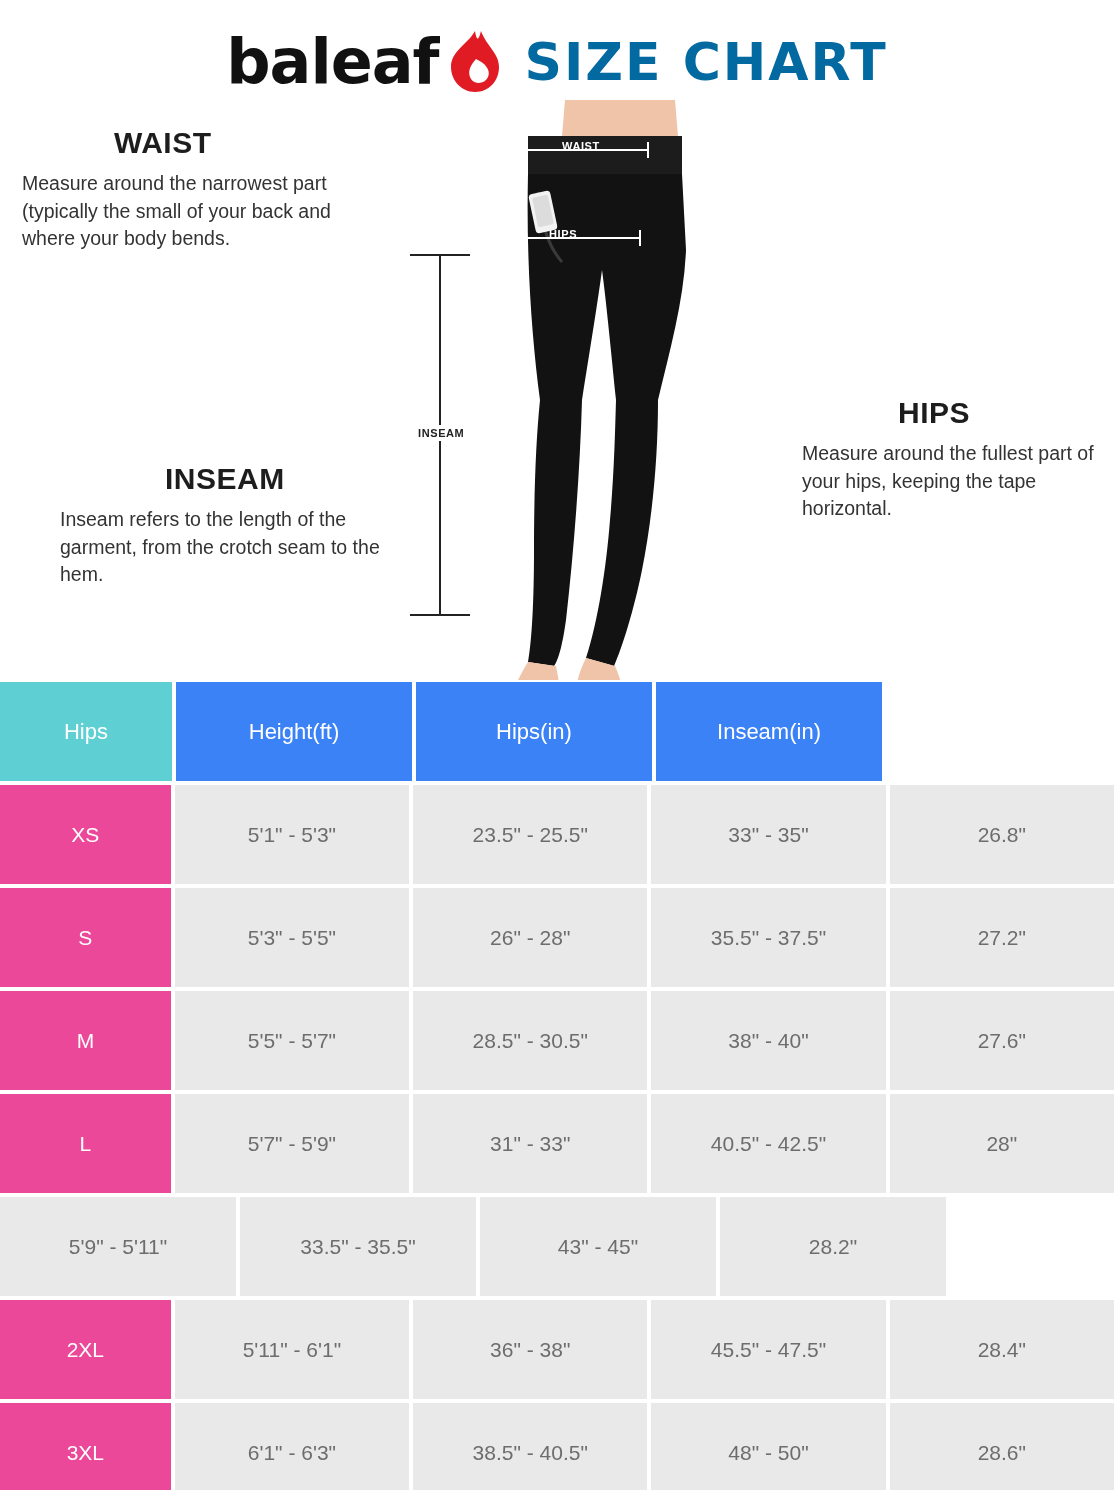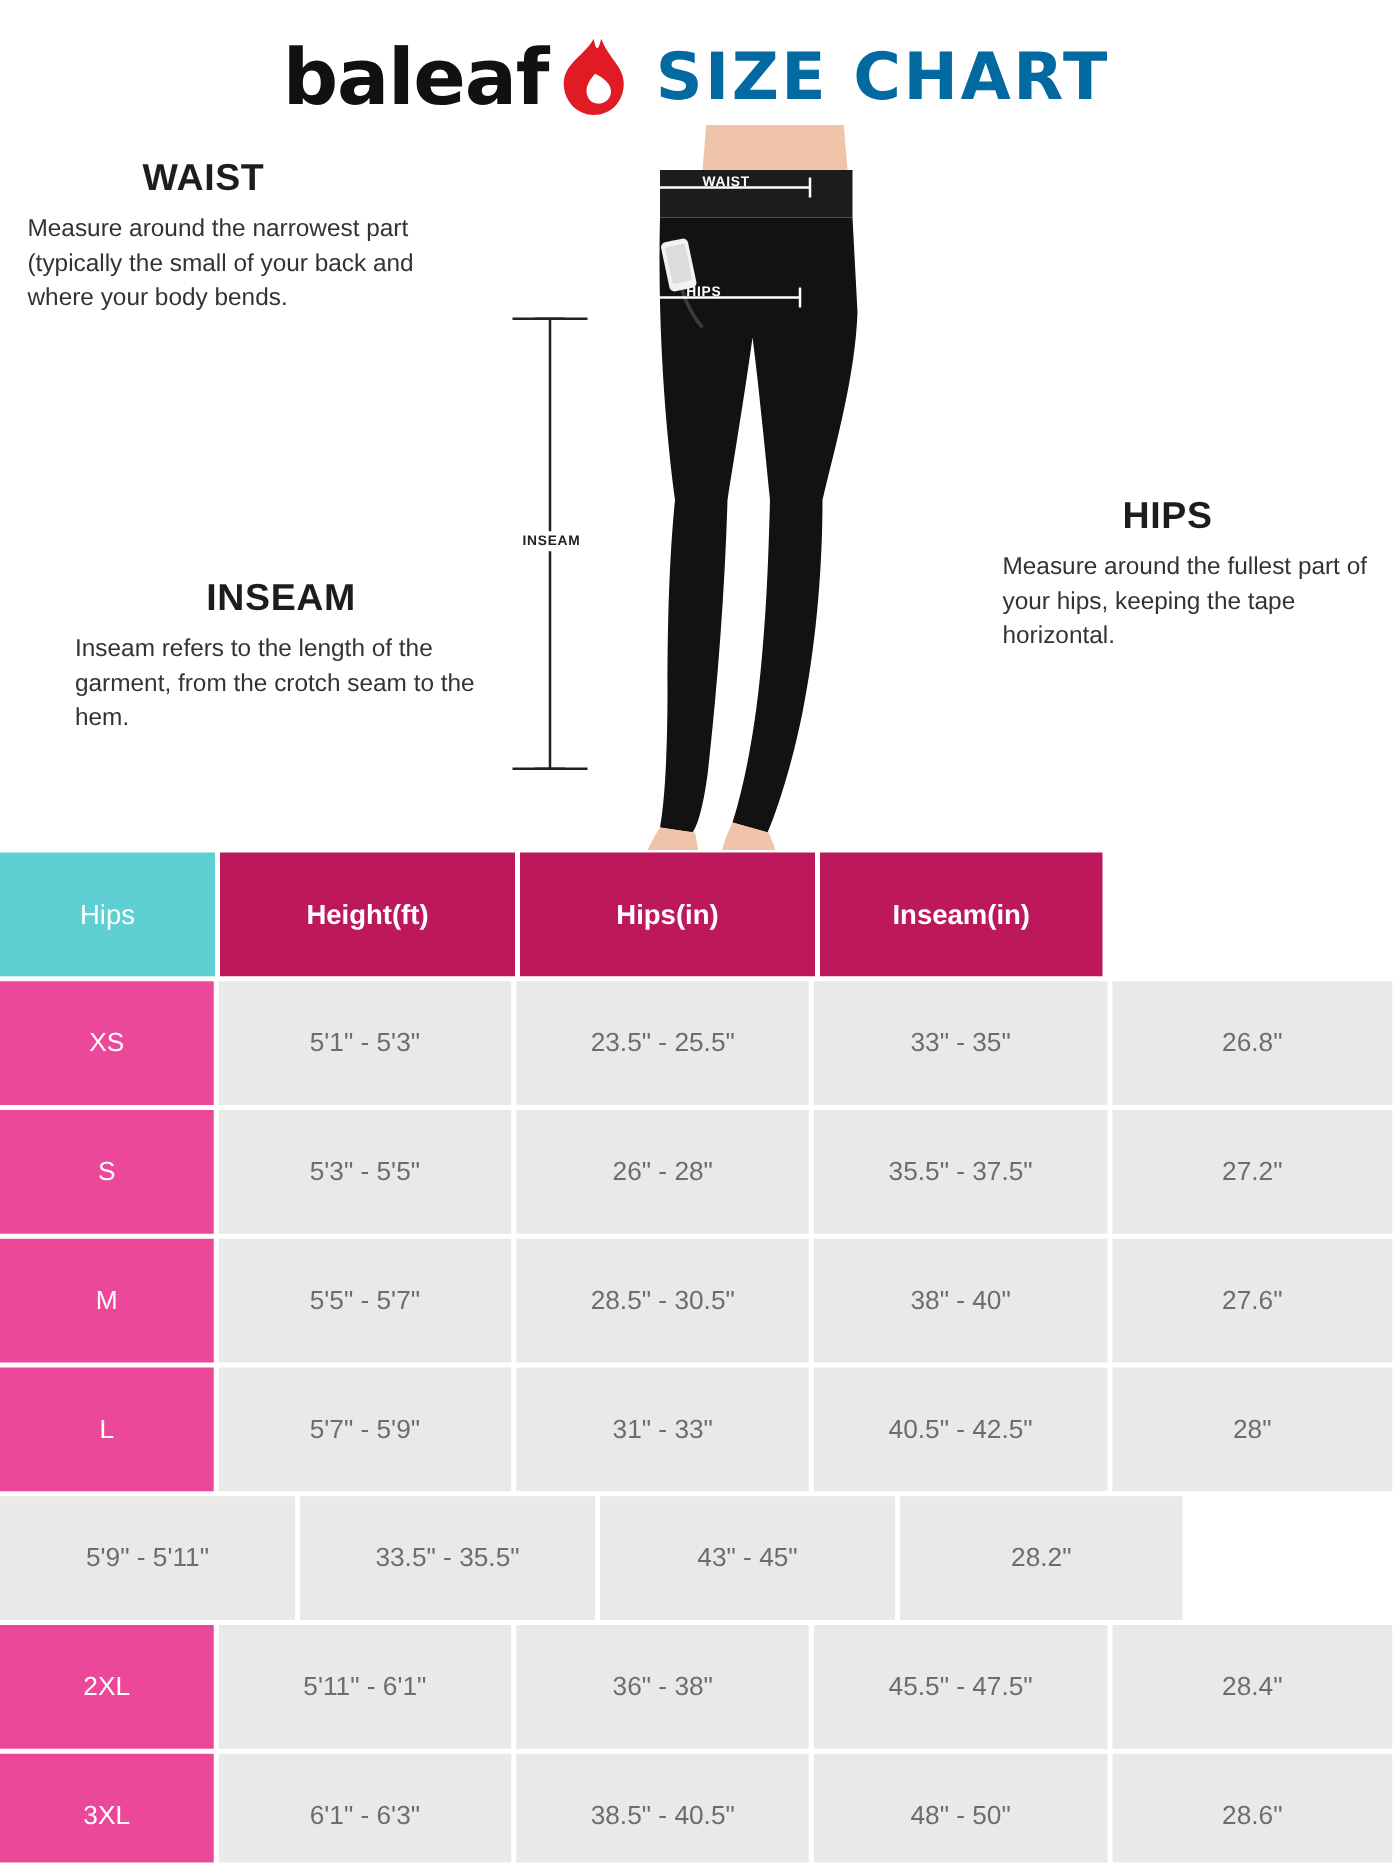--- a/index.html
+++ b/index.html
@@ -141,24 +141,23 @@
   .c-waist  { width: 236px; }
   .c-hips   { width: 236px; }
   .c-inseam { width: 226px; }
 
   .head-size {
     background: #5ecfd2;
     color: #ffffff;
     font-size: 22px;
   }
   .head-other {
-    background: #be185d;
+    background: #3b82f6;
     color: #ffffff;
     font-size: 22px;
-    font-weight: bold;
   }
   .body-size {
     background: #ec4899;
     color: #ffffff;
   }
   .body-data {
     background: #e9e9e9;
     color: #6d6d6d;
   }
 </style>

